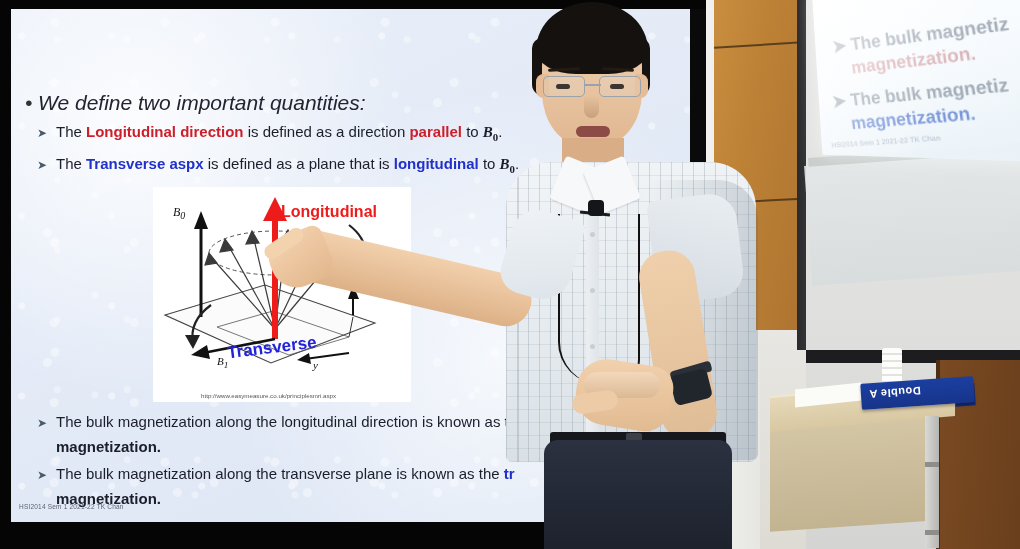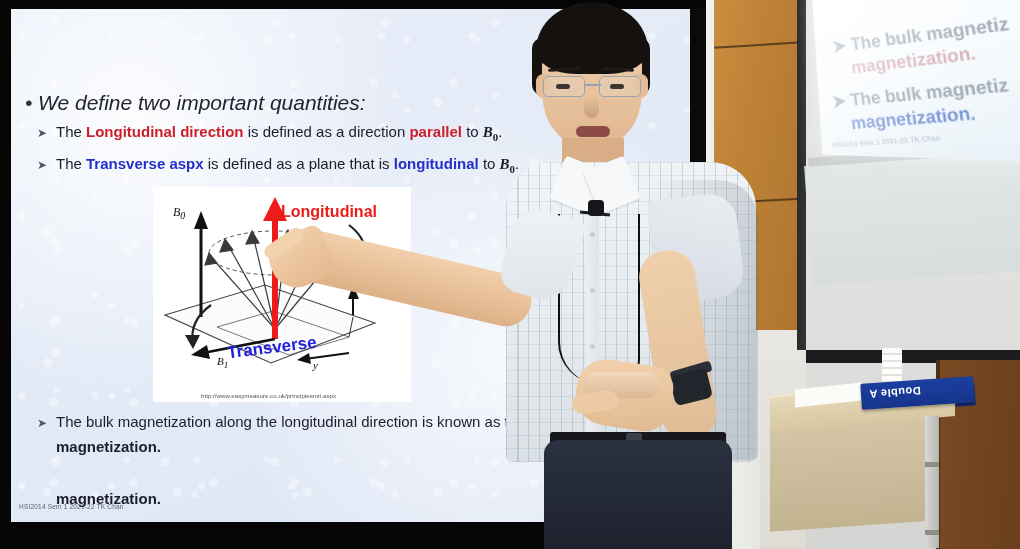--- a/index.html
+++ b/index.html
@@ -336,20 +336,23 @@
       <div class="fig-y">y</div>
       <div class="fig-z">z</div>
     </div>
     <div class="fig-credit" style="left:190px; top:383px;">http://www.easymeasure.co.uk/principlesmri.aspx</div>
 
     <div class="sub" style="left:26px; top:404px;">
       <span class="arrow">➤</span><span>The bulk magnetization along the longitudinal direction is known as t</span>
     </div>
     <div class="cont red" style="left:45px; top:429px;">magnetization.</div>
 
+    <div class="sub" style="left:26px; top:456px;">
+      <span class="arrow">➤</span><span>The bulk magnetization along the transverse plane is known as the </span><span class="blue">tr</span>
+    </div>
     <div class="cont blue" style="left:45px; top:481px;">magnetization.</div>
 
     <div class="footer">HSI2014 Sem 1 2021-22 TK Chan</div>
   </div>
 
   <div class="blackband-top"></div>
   <div class="blackband-bottom"></div>
   <div class="blackband-left"></div>
 
   <div class="person">

